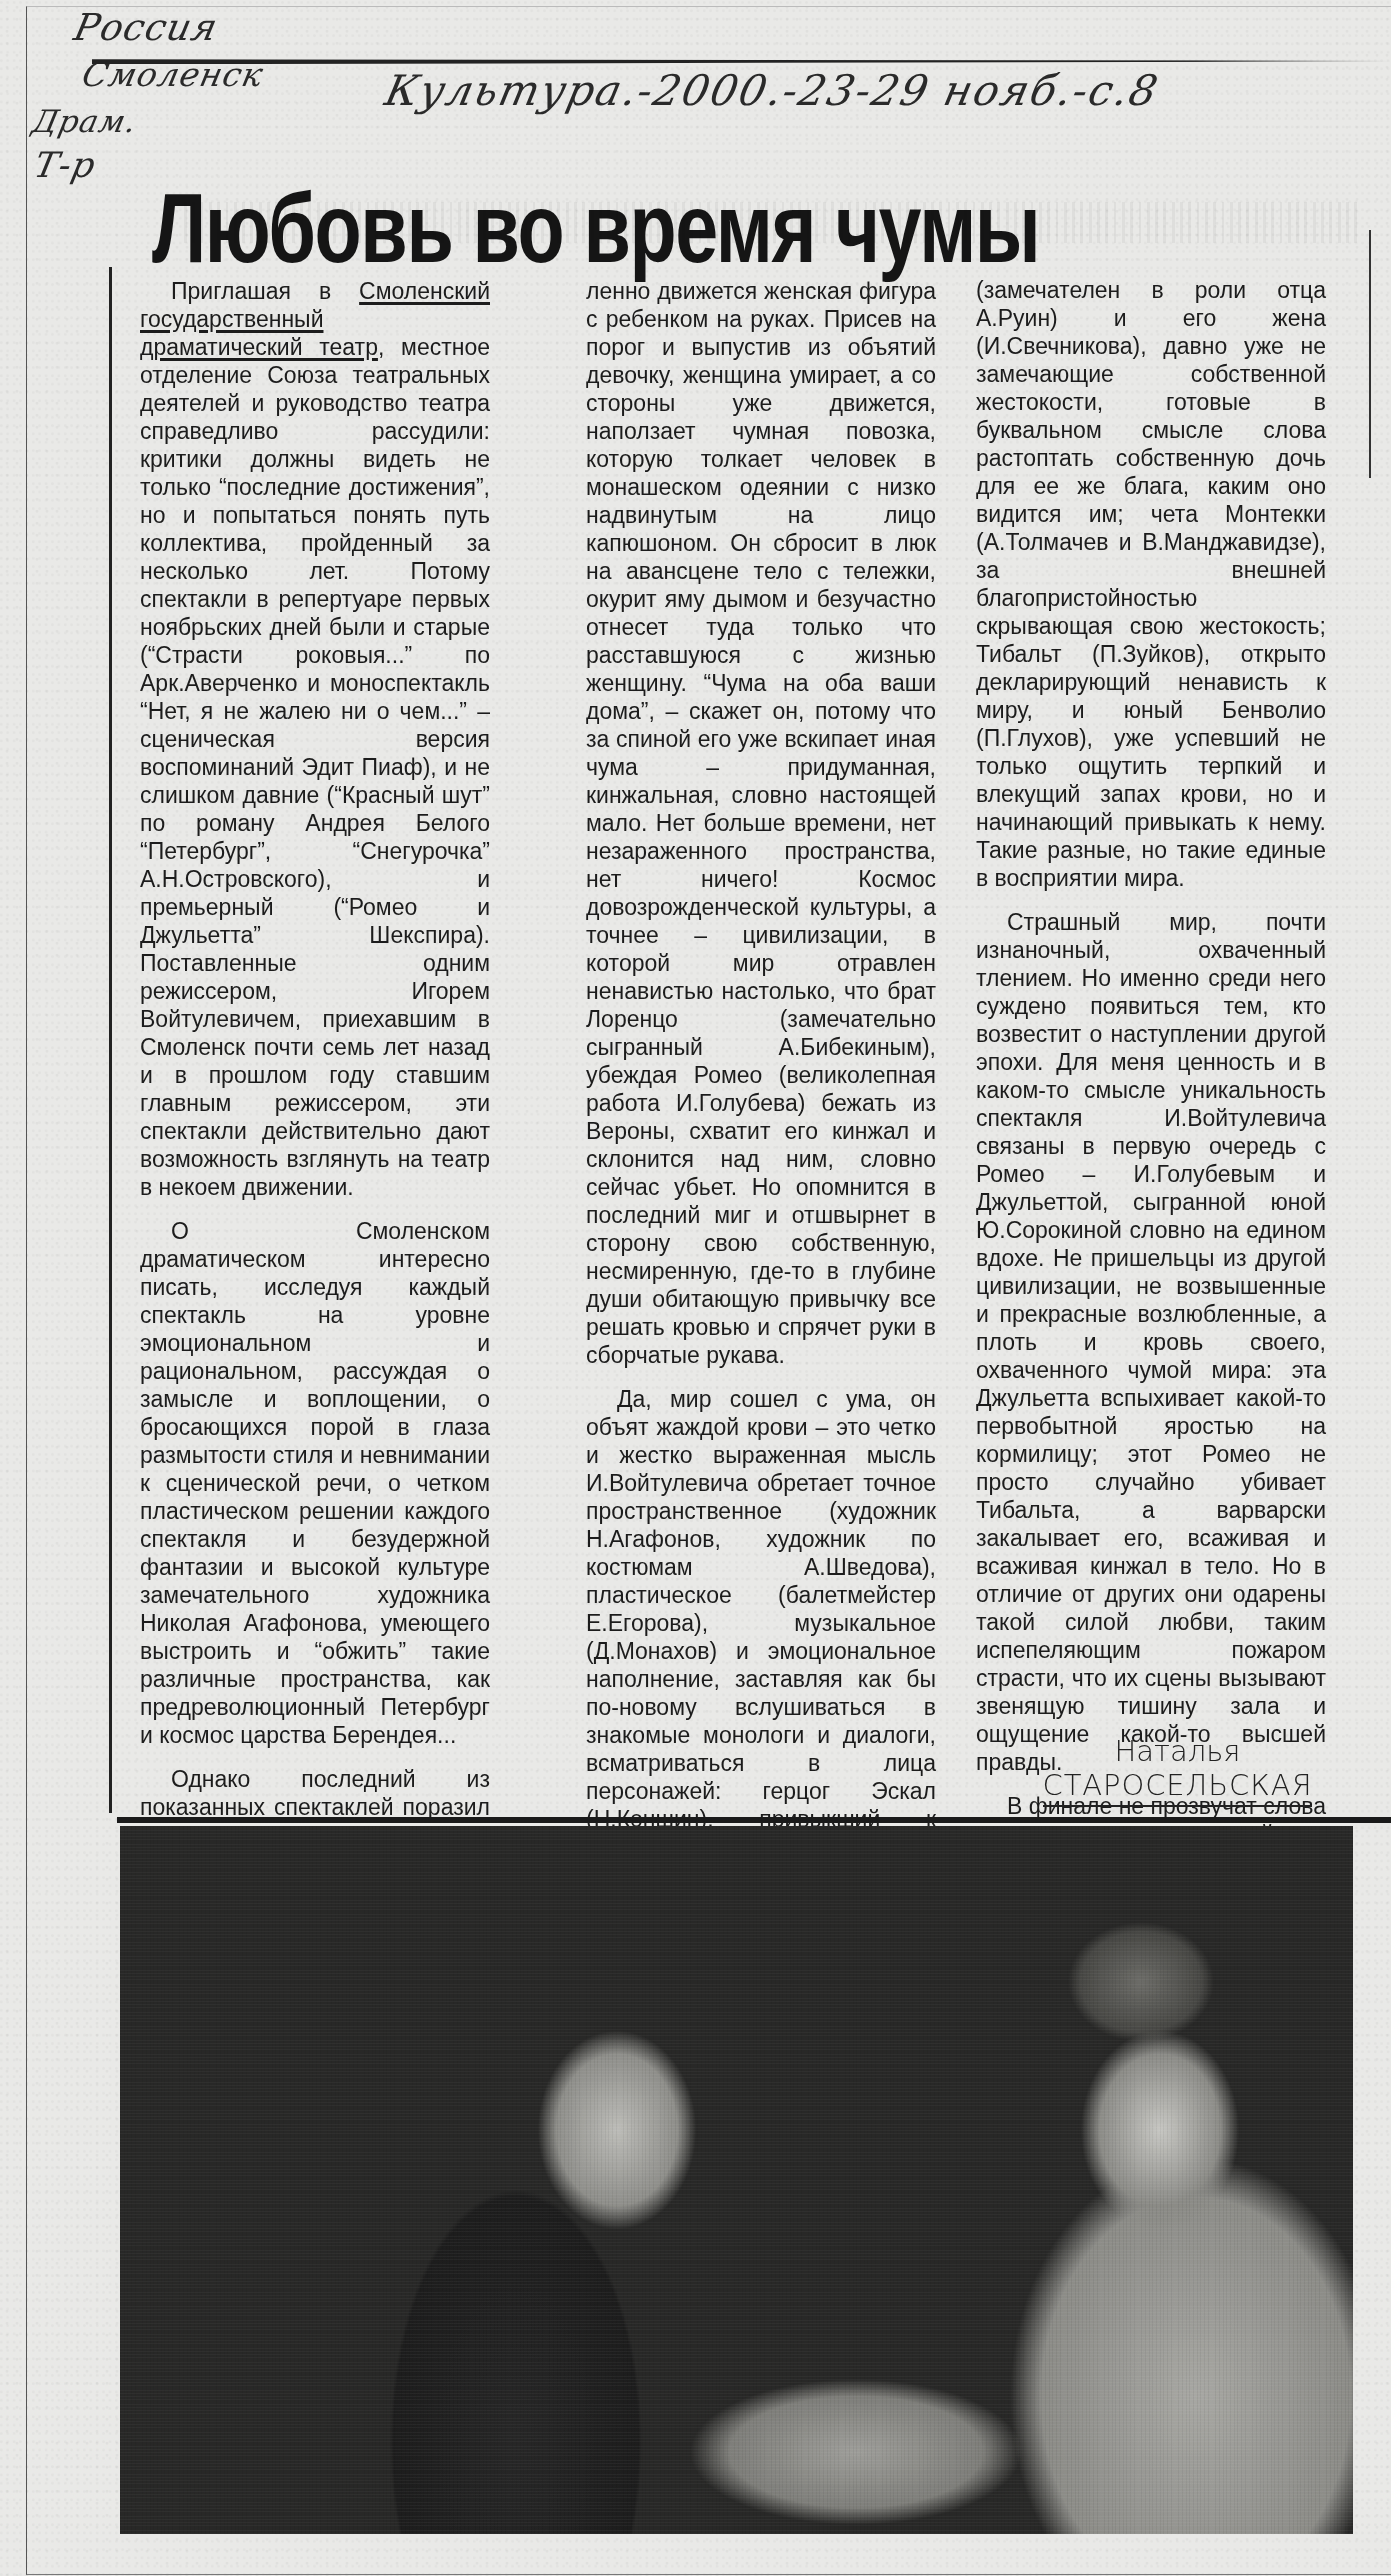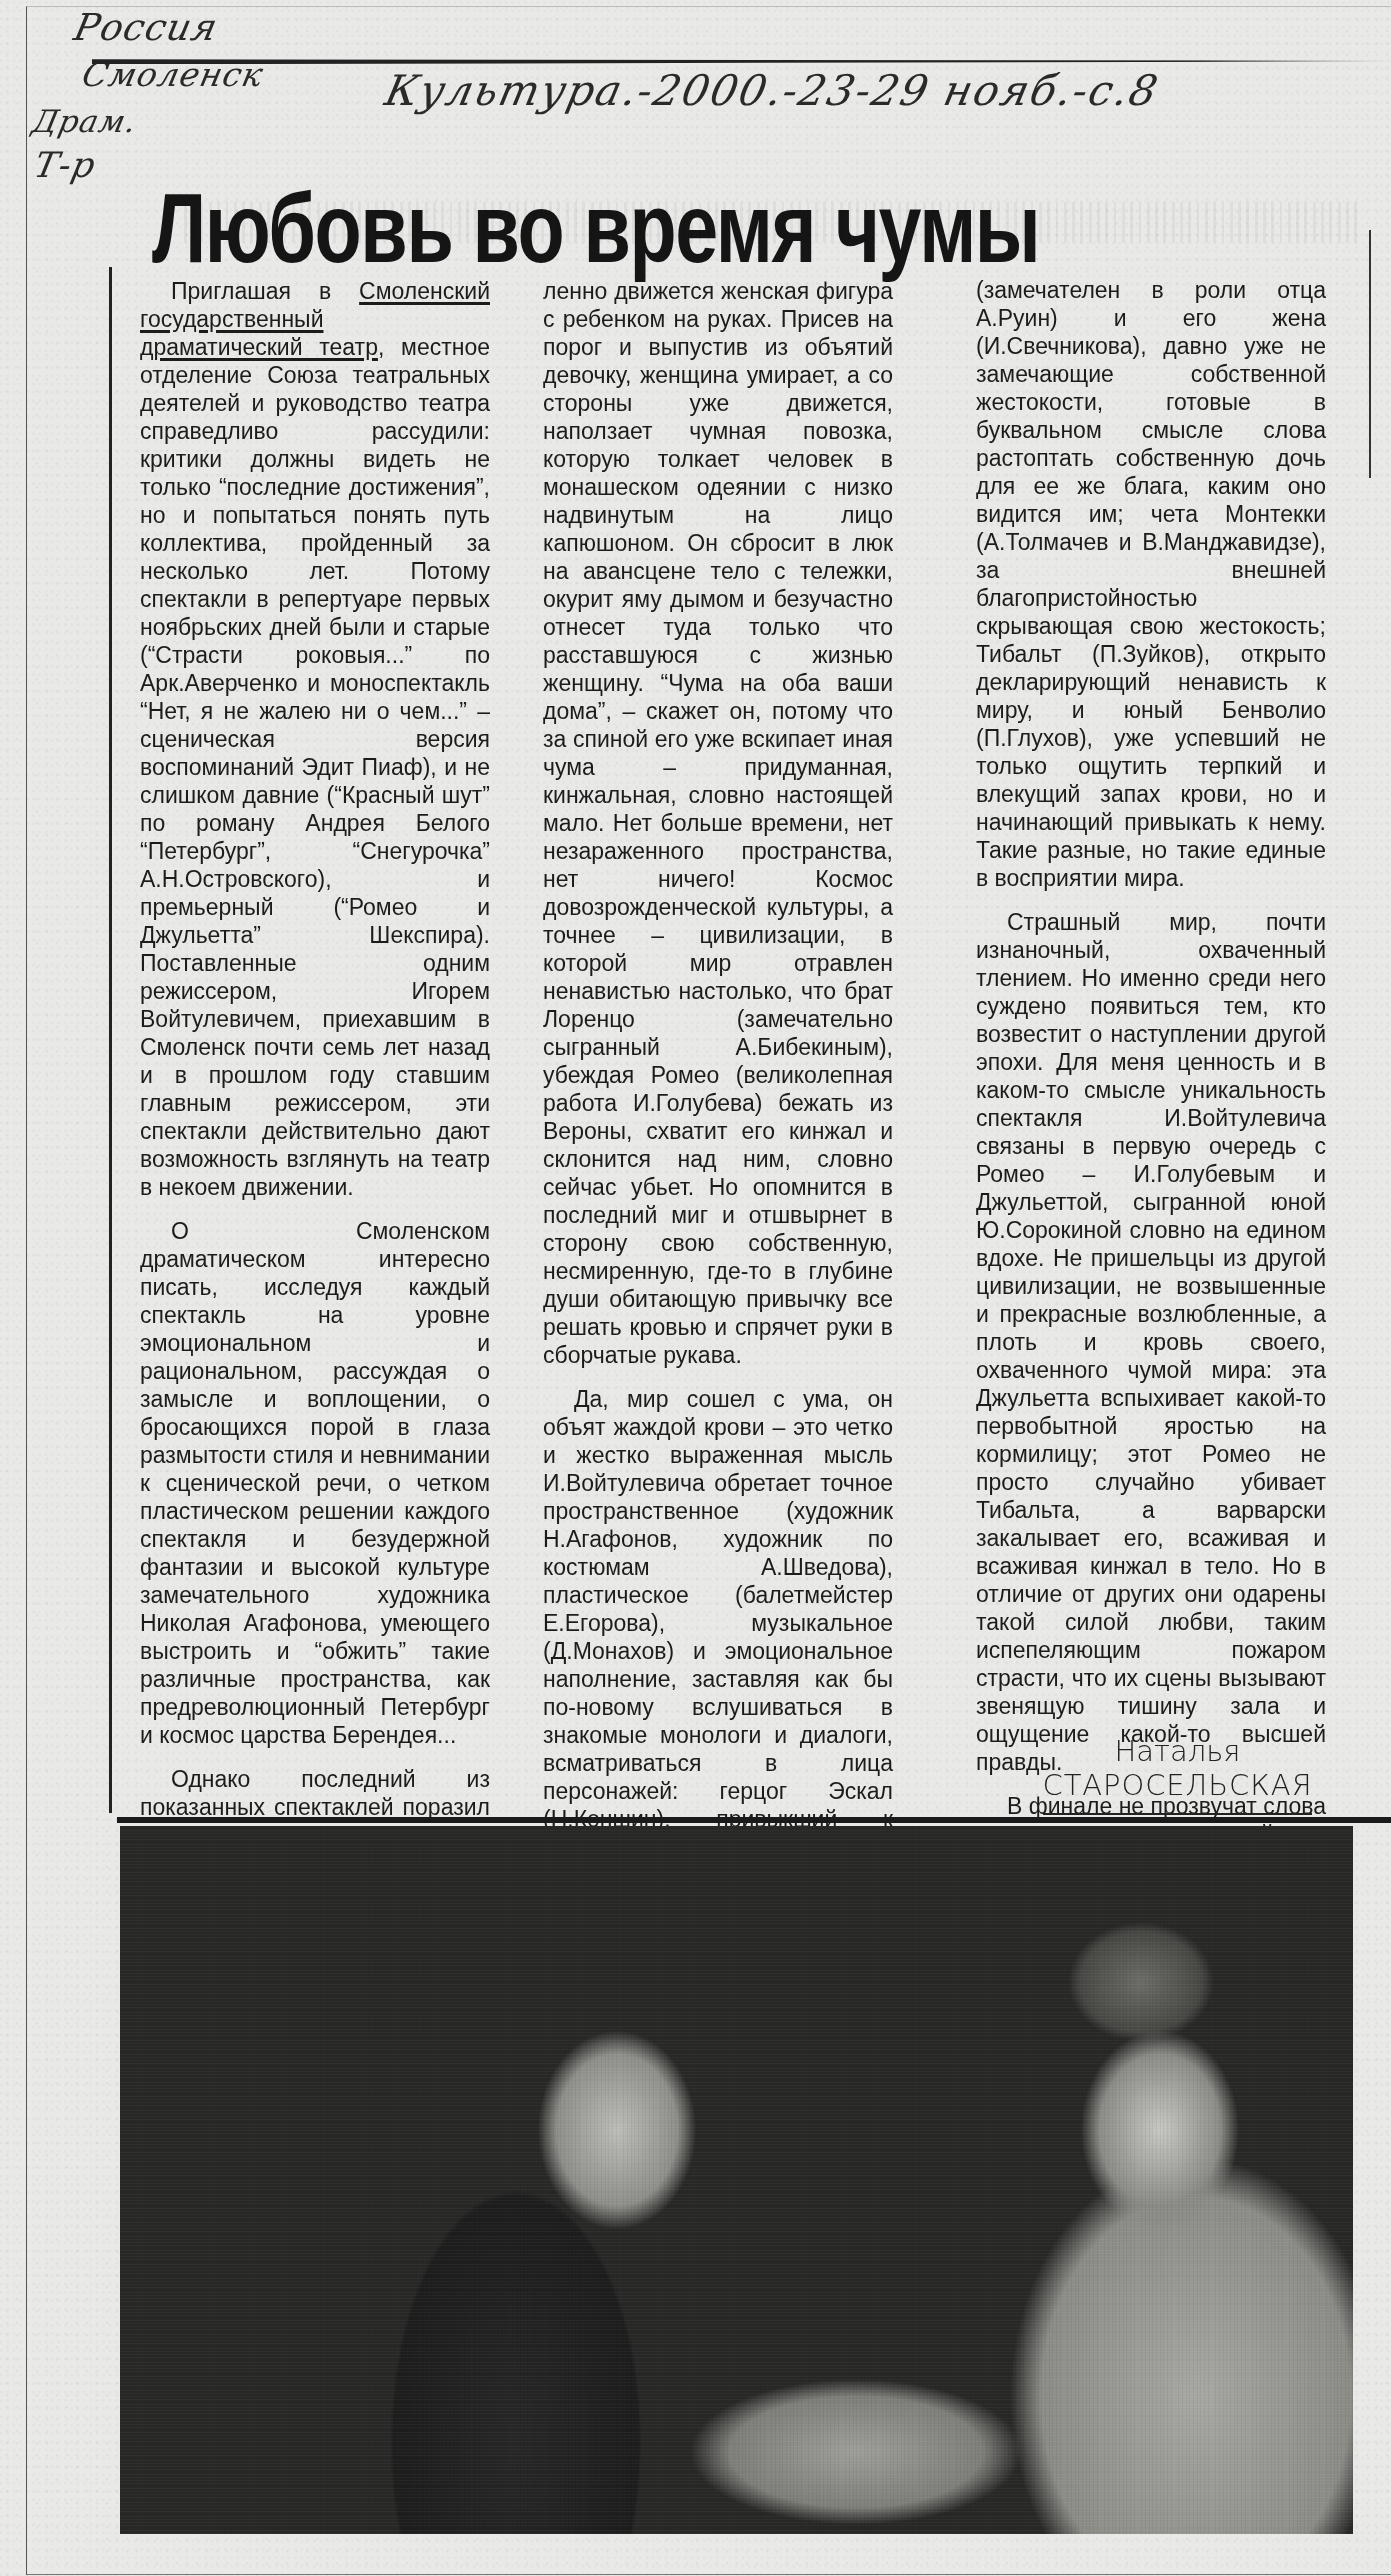--- a/index.html
+++ b/index.html
@@ -54,29 +54,29 @@
       position: absolute; left: 1369px; top: 230px; width: 1.8px; height: 248px; background: #333;
     }
     .column {
       position: absolute; top: 261px; width: 382px;
       font-size: 23px; line-height: 28px; text-align: justify;
       hyphens: manual;
     }
     .column p { margin: 16px; text-indent: 0; }
     .column p.indent { text-indent: 31px; }
     .col-1 { left: 124px; }
-    .col-2 { left: 527px; top: 261px; }
+    .col-2 { left: 570px; top: 261px; }
     .col-3 { left: 960px; top: 260px; }
     .underline { text-decoration: underline; text-decoration-thickness: 2.8px; text-underline-offset: 2.8px; }
     .signature {
       position: absolute; left: 1012px; top: 1734px; width: 331px; text-align: center;
       font-family: "DejaVu Sans", sans-serif; font-weight: 300;
     }
     .sig-first { font-size: 29px; color: #222; }
-    .sig-last { font-size: 29px; letter-spacing: 0.9px; color: #222; border-bottom: 2.8px solid #222; padding-bottom: 11px; display: inline-block; }
+    .sig-last { font-size: 29px; letter-spacing: 0.9px; color: #222; border-bottom: 2.8px solid #222; padding-bottom: 3px; display: inline-block; }
     .photo-top-rule {
       position: absolute; left: 117px; top: 1817px; width: 1274px; height: 5.5px; background: #1a1a1a;
     }
     .photo {
       position: absolute; left: 120px; top: 1826px; width: 1233px; height: 708px;
       background:
         radial-gradient(ellipse 110px 138px at 497px 304px, #b9b9b5 0%, #8d8d89 55%, transparent 72%),
         radial-gradient(ellipse 175px 350px at 396px 616px, #2b2b2b 0%, #222 70%, transparent 72%),
         radial-gradient(ellipse 110px 138px at 1040px 304px, #c3c3bf 0%, #8a8a86 55%, transparent 72%),
         radial-gradient(ellipse 101px 83px at 1021px 156px, #6d6d69 0%, #4a4a47 60%, transparent 72%),

